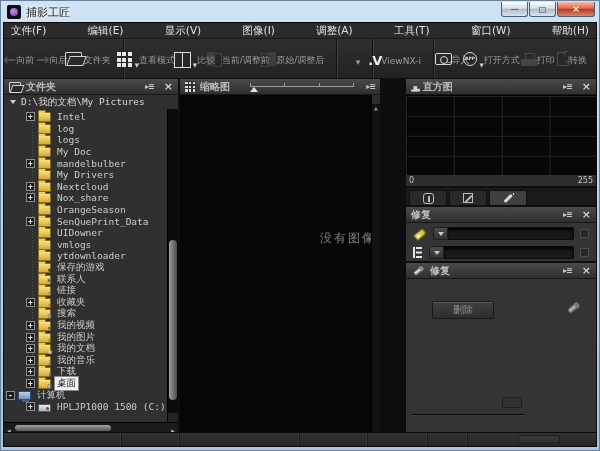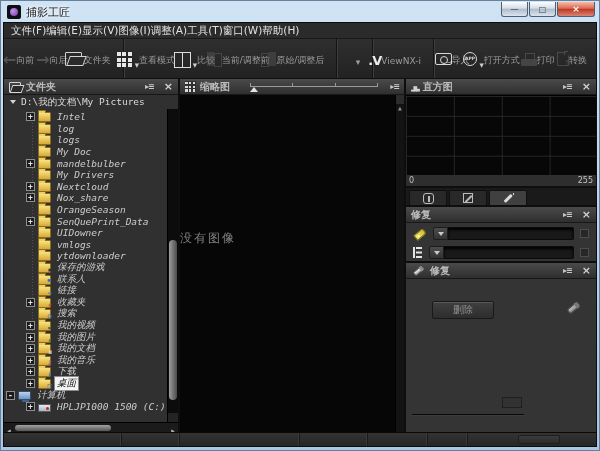--- a/index.html
+++ b/index.html
@@ -14,22 +14,22 @@
   .title{font-size:11px;color:#141414;text-shadow:0 0 4px #fff,0 0 4px #fff;}
   .winbtns{margin-left:auto;display:flex;align-self:flex-start;}
   .wbtn{width:27px;height:15px;margin-left:1px;border:1px solid #4e5f70;border-top:none;border-radius:0 0 3px 3px;
        background:linear-gradient(#fdfeff,#d4dde6 45%,#aebbca 50%,#dbe4ee);
        display:flex;align-items:center;justify-content:center;font-size:8px;color:#33404d;}
   .wbtn.close{width:38px;color:#fff;font-weight:bold;font-size:9px;
        background:linear-gradient(#f6bcab,#dd6a50 45%,#bc3a26 52%,#d98472);}
   
   .appbody{flex:1;margin:0 2px 3px;display:flex;flex-direction:column;background:#2b2b2b;
        border:1px solid #0d0d0d;min-height:0;}
-  .menubar{height:16px;flex:none;display:flex;align-items:center;padding:0 7px;
-       background:#2b2b2b;border-bottom:1px solid #191919;}
+  .menubar{height:16px;flex:none;display:flex;align-items:center;gap:15px;padding:0 7px;
+       background:#2b2b2b;border-bottom:1px solid #191919;justify-content:space-between;}
   .menu-item{font-size:10.5px;color:#e2e2e2;white-space:nowrap;}
   
   .toolbar{height:40px;flex:none;display:flex;align-items:stretch;padding:0 3px;
        background:linear-gradient(#2f2f2f,#222);border-bottom:1px solid #101010;}
   .tbtn{display:flex;flex-direction:row;align-items:center;justify-content:flex-end;
        padding:3px 6px 2px;min-width:30px;}
   .tbtn .lbl{font-size:9px;color:#9c9c9c;margin-top:3px;white-space:nowrap;}
   .icwrap{height:18px;display:flex;align-items:center;gap:2px;}
   .grp{border-left:1px solid #141414;box-shadow:inset 1px 0 0 #3d3d3d;margin-left:6px;padding-left:12px;}
   .dim .icwrap{opacity:.42;}
@@ -98,21 +98,21 @@
   .tlist{position:relative;margin-right:11px;}
   .trow{height:11.6px;display:flex;align-items:center;white-space:nowrap;
        font:9.5px "DejaVu Sans Mono","Liberation Mono",monospace;color:#cccccc;}
   .lvl1{padding-left:22px;}
   .lvl0{padding-left:2px;}
   .ex{width:9px;height:9px;flex:none;margin-right:3px;background:#1a1a1a;border:1px solid #8f8f8f;
        color:#e5e5e5;font:bold 8px/7px "DejaVu Sans Mono",monospace;text-align:center;}
   .ex.none{visibility:hidden;}
   .ex.plus::before{content:"+";}
   .ex.minus::before{content:"-";}
-  .tlabel{padding:0 2px;font-style:italic;}
+  .tlabel{padding:0 2px;}
   .tlabel.sel{background:#f4f4f4;color:#0b0b0b;outline:1px solid #8a8a8a;}
   
   .ti{width:13px;height:10px;flex:none;margin-right:4px;position:relative;margin-top:1px;}
   .ti.fo{background:linear-gradient(#f8e382,#d9a937);border:1px solid #8a6d20;border-radius:1px;}
   .ti.fo::before{content:"";position:absolute;top:-3px;left:-1px;width:6px;height:2px;
        background:#ecd061;border:1px solid #8a6d20;border-bottom:none;border-radius:1px 1px 0 0;}
   .ti.fo::after{position:absolute;right:-2px;bottom:-2px;font-size:7px;line-height:1;}
   .ti.games::after{content:"▪";color:#333;}
   .ti.contacts::after{content:"•";color:#2b6fd4;font-size:10px;}
   .ti.links::after{content:"→";color:#2b6fd4;font-weight:bold;}
@@ -142,27 +142,27 @@
   .hsp{flex:1;}
   
   .center{flex:1;}
   .slider{position:relative;flex:1;max-width:142px;height:12px;margin:0 8px 0 16px;}
   .strack{position:absolute;left:0;right:0;top:5px;height:1px;background:#9a9a9a;}
   .tick{position:absolute;top:2px;width:1px;height:3px;background:#9a9a9a;}
   .t1{left:0;}.t2{left:33%;}.t3{left:66%;}.t4{right:0;}
   .shandle{position:absolute;left:0;top:6px;width:0;height:0;
        border-left:4px solid transparent;border-right:4px solid transparent;border-bottom:5px solid #e2e2e2;}
   .cbody{flex:1;position:relative;background:#060606;min-height:0;}
-  .noimg{position:absolute;top:40%;left:0;right:21px;text-align:left;
+  .noimg{position:absolute;top:40%;left:0;right:4px;text-align:right;
        color:#808080;font-size:12px;letter-spacing:2px;}
   .cscroll{position:absolute;top:0;right:0;bottom:0;width:9px;background:#131313;border-left:1px solid #000;}
   .cup{height:9px;background:#2c2c2c;text-align:center;}
   .cup::before{content:"▲";font-size:5px;color:#8e8e8e;line-height:9px;}
   
-  .rightcol{width:190px;flex:none;display:flex;flex-direction:column;gap:2px;min-height:0;}
+  .rightcol{width:190px;flex:none;display:flex;flex-direction:column;gap:2px;min-height:0;margin-left:24px;}
   .rgbrow{height:15px;flex:none;background:#3a3a3a;display:flex;align-items:center;padding-left:60px;}
   .rgbdd{flex:1;height:13px;background:#151515;display:flex;align-items:center;gap:5px;padding-left:3px;}
   .ddbox{width:11px;height:11px;background:#2f2f2f;border:1px solid #555;
        display:flex;align-items:center;justify-content:center;flex:none;}
   .ddbox::before{content:"";border-left:3px solid transparent;border-right:3px solid transparent;
        border-top:4px solid #cfcfcf;}
   .rgbtxt{color:#d2d2d2;font-size:9px;}
   .histgrid{height:80px;flex:none;background-color:#070707;border-top:1px solid #000;
        background-image:linear-gradient(#242424 1px,transparent 1px),
                         linear-gradient(90deg,#242424 1px,transparent 1px);

